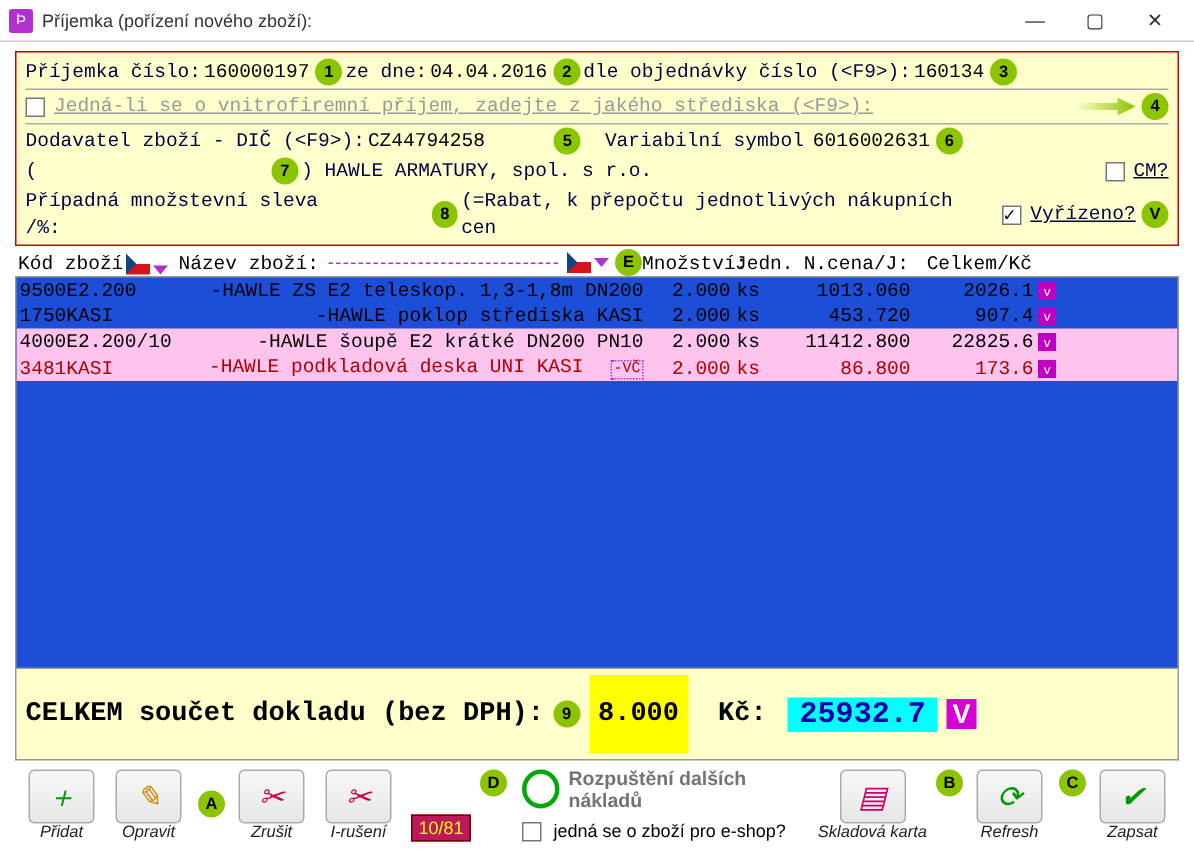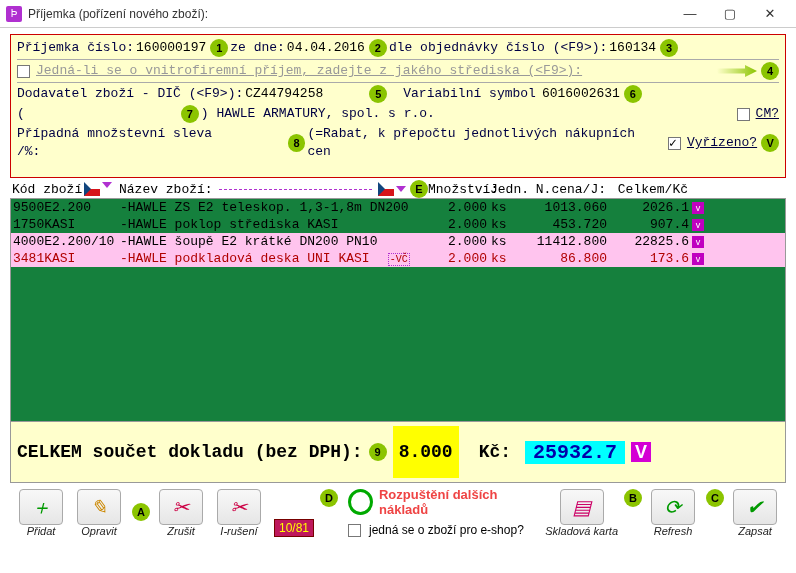--- a/index.html
+++ b/index.html
@@ -2,56 +2,56 @@
 <html><head>
 <meta charset="utf-8">
 <style>
   * { box-sizing: border-box; margin: 0; padding: 0; }
   html, body { width: 796px; height: 573px; font-family: "Courier New", monospace; font-size: 13px; background: #fff; overflow: hidden; }
   .titlebar { height: 28px; background: #fff; display: flex; align-items: center; padding: 0 6px; border-bottom: 1px solid #ccc; }
   .titlebar-icon { width: 16px; height: 16px; background: #b030d0; border-radius: 2px; margin-right: 6px; display: inline-flex; align-items: center; justify-content: center; color: #fff; font-size: 10px; font-family: Arial; }
   .titlebar-text { flex: 1; font-family: "Segoe UI", Arial; font-size: 12px; color: #333; }
   .winbtn { width: 40px; height: 26px; display: inline-flex; align-items: center; justify-content: center; font-family: Arial; color: #333; }
   .body { padding: 6px 10px 4px 10px; }
-  .panel { border: 1px solid #c00; background: #ffffcc; padding: 4px 6px 14px 6px; margin-bottom: 2px; }
+  .panel { border: 1px solid #c00; background: #ffffcc; padding: 4px 6px 0 6px; margin-bottom: 2px; }
   .row { display: flex; align-items: center; gap: 2px; margin-bottom: 2px; line-height: 18px; }
   .lbl { color: #004; }
   .tag { display: inline-flex; align-items: center; justify-content: center; width: 18px; height: 18px; background: #8bc400; color: #000; font-family: Arial; font-weight: bold; font-size: 11px; border-radius: 50%; margin-left: 2px; }
   .tagE { background: #8bc400; }
   .internal-row { border-top: 1px solid #aaa; border-bottom: 1px solid #aaa; padding: 2px 0; }
   .chk { width: 13px; height: 13px; border: 1px solid #777; background: #fff; display: inline-block; vertical-align: middle; margin-right: 4px; position: relative; }
   .chk.checked::after { content: "✓"; position: absolute; top: -3px; left: 0; font-size: 13px; color: #000; }
   .grey { color: #999; }
   .flagbox { width: 16px; height: 14px; display: inline-block; vertical-align: middle; position: relative; }
   .flagbox::before { content: ""; position: absolute; inset: 0; background: linear-gradient(to bottom, #fff 50%, #d7141a 50%); }
   .flagbox::after { content: ""; position: absolute; left: 0; top: 0; bottom: 0; width: 0; border-left: 7px solid #11457e; border-top: 7px solid transparent; border-bottom: 7px solid transparent; }
   .arrowdn { display:inline-block; width:0; height:0; border-left:5px solid transparent; border-right:5px solid transparent; border-top:6px solid #b030d0; vertical-align: middle; }
   .cols { display: flex; color: #000; }
-  .grid { border: 1px solid #999; background: #15803d; height: 224px; overflow-y: scroll; position: relative; }
+  .grid { border: 1px solid #999; background: #1d4ed8; height: 262px; overflow-y: scroll; position: relative; }
   .grow { display: flex; padding: 1px 2px; align-items: center; }
   .grow.pink { background: #ffc4ee; }
   .grow.sel { color: #b00000; }
   .c-code { width: 107px; }
-  .c-name { width: 309px; }
+  .c-name { width: 309px; text-align: right; }
   .c-qty { width: 62px; text-align: right; padding-right: 4px; }
   .c-unit { width: 30px; }
   .c-price { width: 90px; text-align: right; padding-right: 4px; }
   .c-total { width: 80px; text-align: right; padding-right: 2px; }
   .c-mark { width: 14px; text-align: center; }
   .vbox { display:inline-block; width:12px; height:12px; background:#c000c0; color:#fff; font-size:9px; font-family:Arial; text-align:center; line-height:12px; }
   .vc { border: 1px dotted #b030d0; font-size: 10px; padding: 0 1px; margin-left: 18px; display:inline-block; }
   .totalbar { background: #ffffcc; border: 1px solid #999; border-top: none; display: flex; align-items: center; padding: 4px 6px; font-size: 18px; font-weight: bold; }
   .totalbar .sumqty { background: #ffff00; padding: 16px 6px; font-family: "Courier New"; }
   .totalbar .sumkc { background: #00ffff; color: #0000aa; padding: 0 8px; font-family: "Courier New"; font-size: 20px; }
   .bigV { width: 20px; height: 20px; background: #d400d4; color: #fff; font-family: Arial; font-weight: bold; text-align: center; line-height: 20px; margin-left: 6px; }
   .toolbar { display: flex; align-items: flex-end; gap: 4px; padding: 4px 4px 0 4px; }
   .tbtn { display: flex; flex-direction: column; align-items: center; font-family: Arial; font-size: 11px; font-style: italic; color: #222; min-width: 54px; }
   .tbtn .ico { width: 44px; height: 36px; border: 1px solid #aaa; border-radius: 4px; background: linear-gradient(#f8f8f8,#e6e6e6); display: flex; align-items: center; justify-content: center; font-size: 20px; }
   .pgcount { background: #be185d; color: #ff0; font-family: Arial; font-size: 12px; padding: 1px 4px; border: 1px solid #700; }
-  .midlink { font-family: Arial; font-size: 13px; font-weight: bold; color: #ef4444; display: flex; align-items: center; gap: 6px; }
+  .midlink { font-family: Arial; font-size: 13px; font-weight: bold; color: #737373; display: flex; align-items: center; gap: 6px; }
   .refresh-ico { width: 26px; height: 26px; border-radius: 50%; border: 3px solid #0a0; display:inline-block; position: relative; }
   .eshopchk { font-family: Arial; font-size: 12px; display: flex; align-items: center; gap: 4px; }
   .greenarrow { display:inline-block; width: 40px; height: 12px; background: linear-gradient(to right, transparent, #8bc400); clip-path: polygon(0 30%, 70% 30%, 70% 0, 100% 50%, 70% 100%, 70% 70%, 0 70%); }
 </style>
 </head>
 <body>
 
 <div class="titlebar">
   <span class="titlebar-icon">Þ</span>
   <span class="titlebar-text">Příjemka (pořízení nového zboží):</span>
@@ -106,21 +106,21 @@
       <span class="tag">8</span>
       <span class="lbl">(=Rabat, k přepočtu jednotlivých nákupních cen</span>
       <span style="flex:1"></span>
       <span class="chk checked"></span>
       <span class="lbl" style="text-decoration:underline;">Vyřízeno?</span>
       <span class="tag">V</span>
     </div>
   </div>
 
   <div class="cols" style="padding:0 2px; display:flex; align-items:center;">
-    <span class="c-code" style="display:flex; align-items:flex-start; gap:2px;">
+    <span class="c-code" style="display:flex; align-items:flex-end; gap:2px;">
       <span>Kód zboží</span>
       <span class="flagbox"></span>
       <span class="arrowdn"></span>
     </span>
     <span class="c-name" style="display:flex; align-items:center; gap:2px;">
       <span>Název zboží:</span>
       <span style="flex:1; border-bottom:1px dashed #b030d0; margin:0 4px;"></span>
       <span class="flagbox"></span>
       <span class="arrowdn"></span>
       <span class="tag tagE">E</span>

